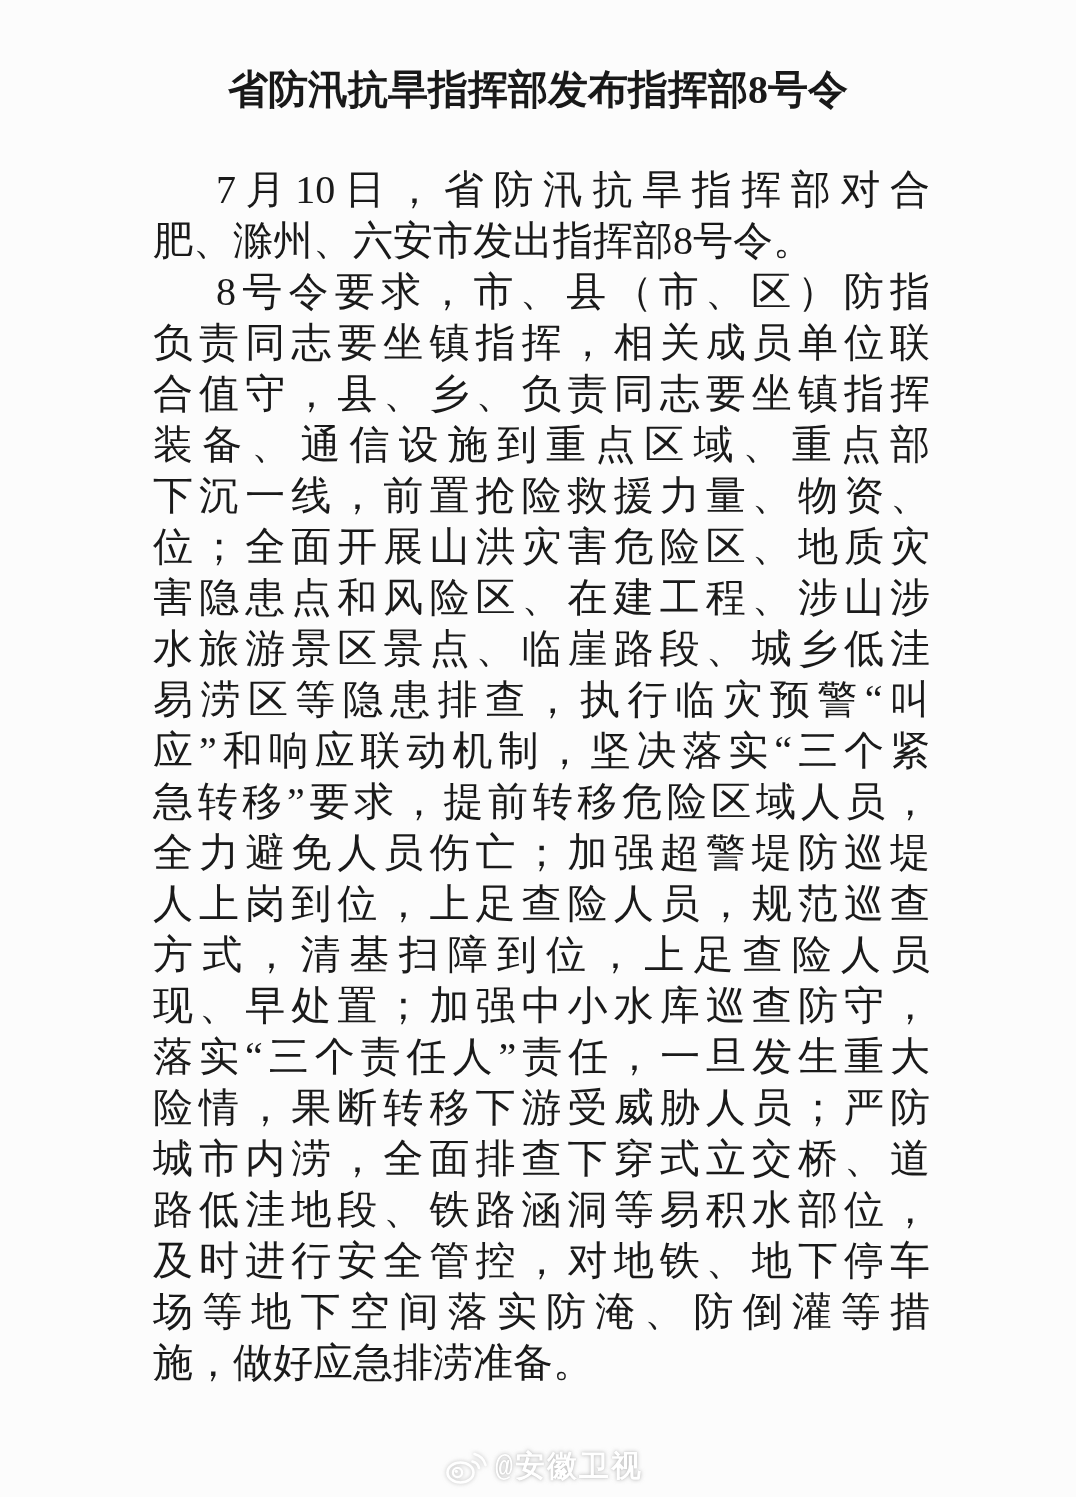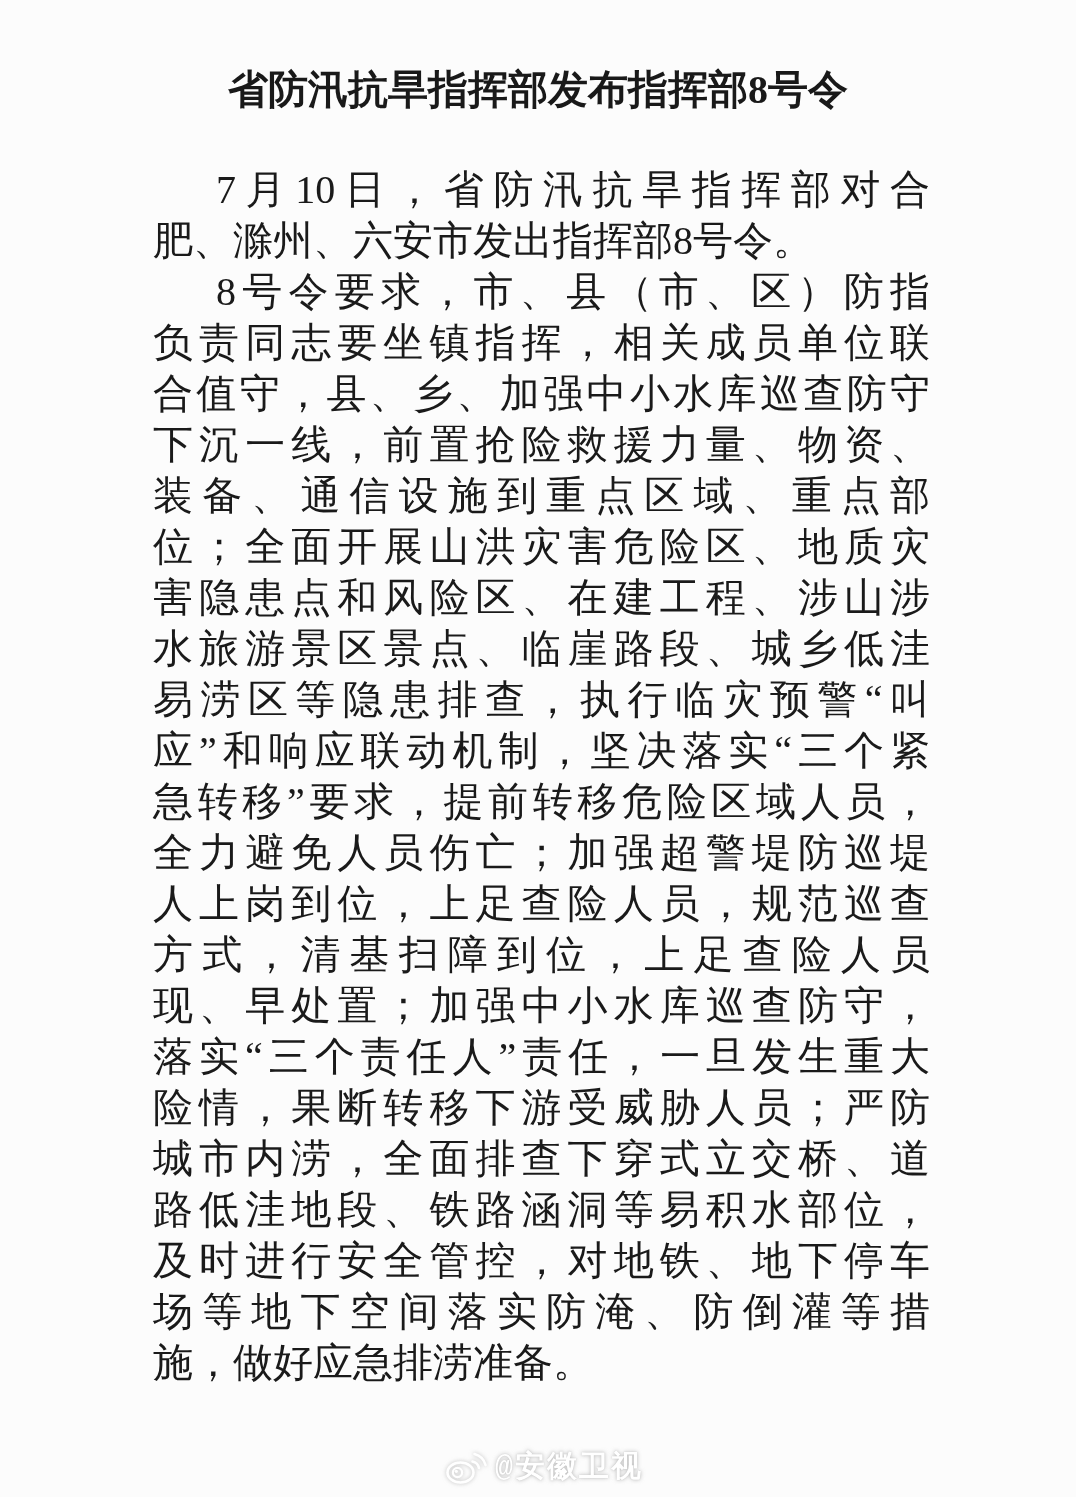--- a/index.html
+++ b/index.html
@@ -76,23 +76,23 @@
 
 <div class="page">
 
   <div class="title">省防汛抗旱指挥部发布指挥部8号令</div>
 
   <div class="doc-body">
       <div class="line indent">7月10日，省防汛抗旱指挥部对合</div>
       <div class="line no-stretch">肥、滁州、六安市发出指挥部8号令。</div>
       <div class="line indent">8号令要求，市、县（市、区）防指</div>
       <div class="line">负责同志要坐镇指挥，相关成员单位联</div>
-      <div class="line">合值守，县、乡、加强中小水库巡查防守</div>
+      <div class="line">合值守，县、乡、负责同志要坐镇指挥</div>
+      <div class="line">装备、通信设施到重点区域、重点部</div>
       <div class="line">下沉一线，前置抢险救援力量、物资、</div>
-      <div class="line">装备、通信设施到重点区域、重点部</div>
       <div class="line">位；全面开展山洪灾害危险区、地质灾</div>
       <div class="line">害隐患点和风险区、在建工程、涉山涉</div>
       <div class="line">水旅游景区景点、临崖路段、城乡低洼</div>
       <div class="line">易涝区等隐患排查，执行临灾预警“叫</div>
       <div class="line">应”和响应联动机制，坚决落实“三个紧</div>
       <div class="line">急转移”要求，提前转移危险区域人员，</div>
       <div class="line">全力避免人员伤亡；加强超警堤防巡堤</div>
       <div class="line">人上岗到位，上足查险人员，规范巡查</div>
       <div class="line">方式，清基扫障到位，上足查险人员</div>
       <div class="line">现、早处置；加强中小水库巡查防守，</div>

